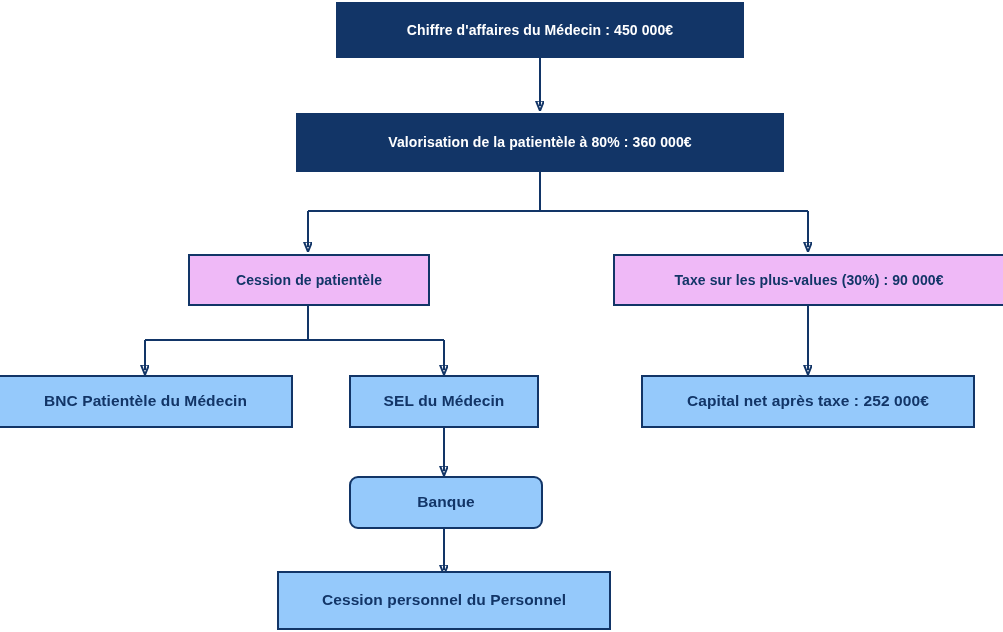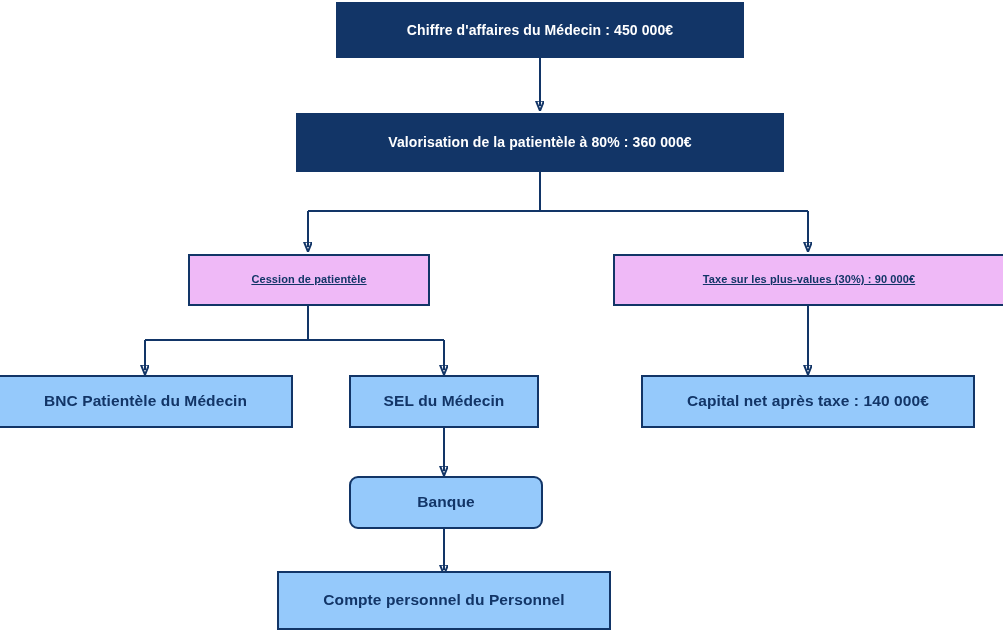--- a/index.html
+++ b/index.html
@@ -30,22 +30,21 @@
   .node.navy {
     background: #123567;
     color: #ffffff;
     border: 2px solid #123567;
     font-size: 14px;
   }
   .node.pink {
     background: #efb9f7;
     color: #123567;
     border: 2px solid #123567;
-    font-size: 11px;
-    text-decoration: underline;
+    font-size: 14px;
   }
   .node.blue {
     background: #95c9fb;
     color: #123567;
     border: 2px solid #123567;
     font-size: 15.5px;
   }
   svg#edges {
     position: absolute;
     left: 0;
@@ -96,19 +95,19 @@
   <div class="node navy" style="left:296px; top:113px; width:488px; height:59px;">Valorisation de la patientèle à 80% : 360 000€</div>
 
   <div class="node pink" style="left:188px; top:254px; width:242px; height:52px;">Cession de patientèle</div>
 
   <div class="node pink" style="left:613px; top:254px; width:392px; height:52px;">Taxe sur les plus-values (30%) : 90 000€</div>
 
   <div class="node blue" style="left:-2px; top:375px; width:295px; height:53px;">BNC Patientèle du Médecin</div>
 
   <div class="node blue" style="left:349px; top:375px; width:190px; height:53px;text-align:right;">SEL du Médecin</div>
 
-  <div class="node blue" style="left:641px; top:375px; width:334px; height:53px;">Capital net après taxe : 140 000€</div>
+  <div class="node blue" style="left:641px; top:375px; width:334px; height:53px;">Capital net après taxe : 252 000€</div>
 
   <div class="node blue" style="left:349px; top:476px; width:194px; height:53px;border-radius:9px;">Banque</div>
 
-  <div class="node blue" style="left:277px; top:571px; width:334px; height:59px;">Compte personnel du Personnel</div>
+  <div class="node blue" style="left:277px; top:571px; width:334px; height:59px;">Cession personnel du Personnel</div>
 
 </div>
 
 </body></html>

